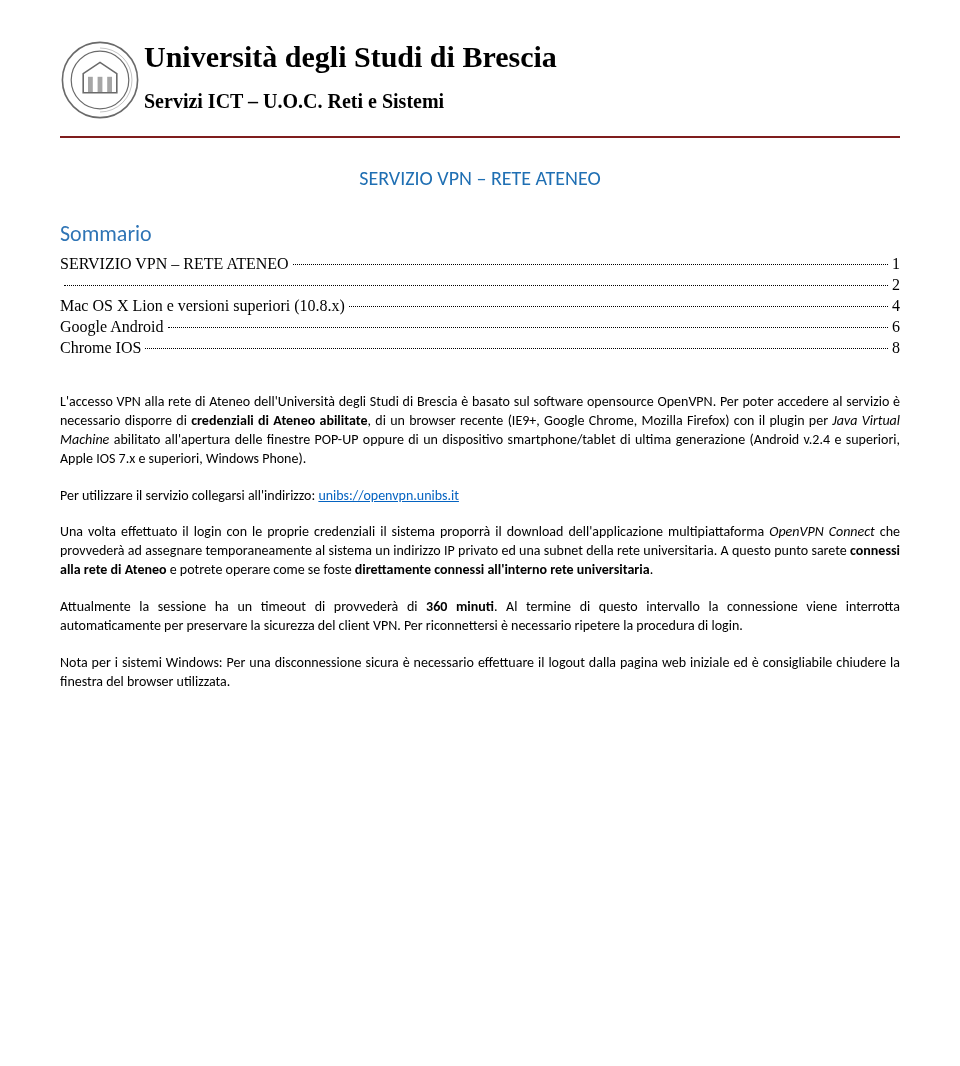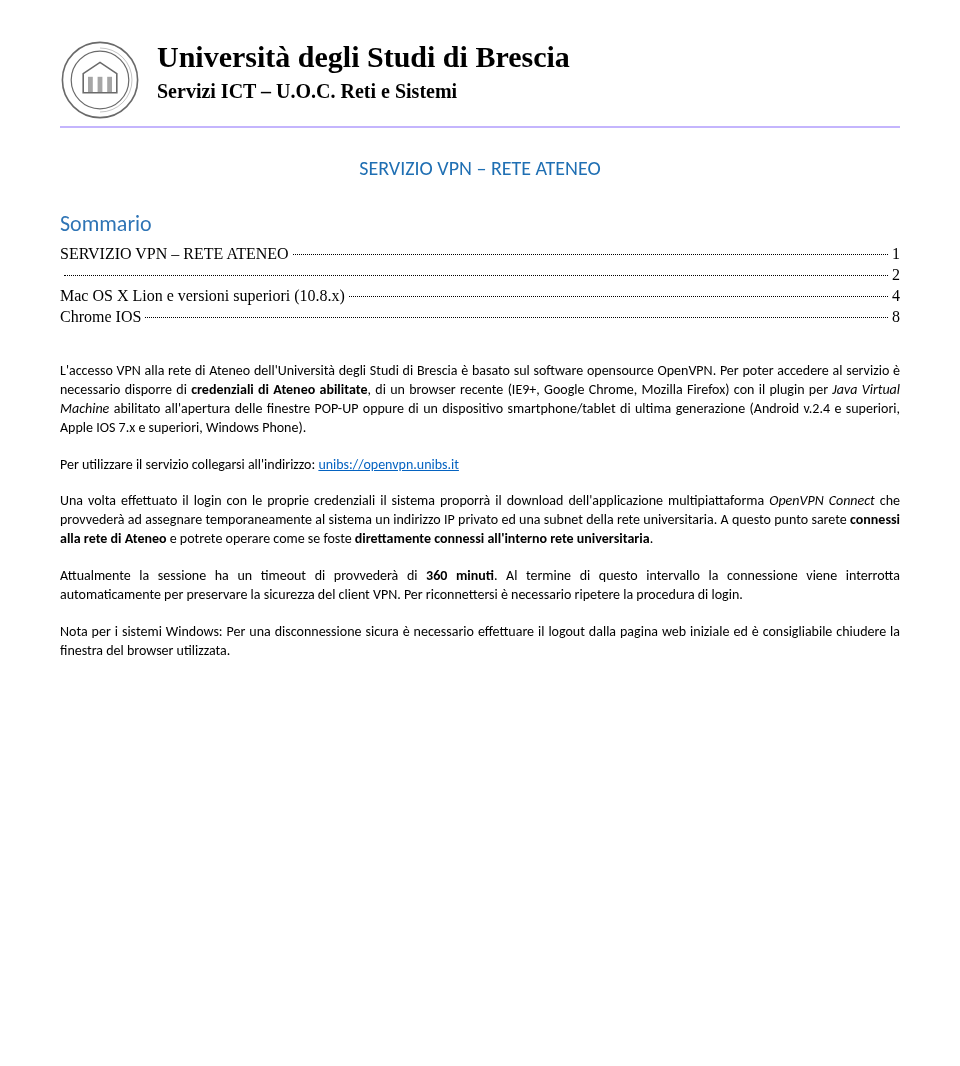--- a/index.html
+++ b/index.html
@@ -7,38 +7,38 @@
     padding: 40px 60px;
     font-family: Georgia, 'Times New Roman', serif;
     background: #fff;
     color: #000;
     width: 960px;
     box-sizing: border-box;
   }
   .header {
     display: flex;
     align-items: flex-start;
-    gap: 17px;
-    border-bottom: 2px solid #c4b5fd;
-    padding-bottom: 6px;
+    gap: 4px;
+    border-bottom: 2px solid #7f1d1d;
+    padding-bottom: 16px;
     margin-bottom: 28px;
   }
   .logo {
     width: 80px;
     height: 80px;
     flex-shrink: 0;
   }
   .header-text h1 {
     margin: 0;
     font-size: 30px;
     font-weight: bold;
     font-family: 'Times New Roman', serif;
   }
   .header-text h2 {
-    margin: 6px 0 0 0;
+    margin: 16px 0 0 0;
     font-size: 20px;
     font-weight: bold;
     font-family: 'Times New Roman', serif;
   }
   .doc-title {
     text-align: center;
     color: #1F6FB3;
     font-size: 20px;
     font-family: Calibri, Arial, sans-serif;
     margin: 10px 0 30px 0;
@@ -110,20 +110,25 @@
   <div class="toc-row">
     <span class="toc-dots"></span>
     <span class="toc-page">2</span>
   </div>
   <div class="toc-row">
     <span class="toc-label">Mac OS X Lion e versioni superiori (10.8.x)</span>
     <span class="toc-dots"></span>
     <span class="toc-page">4</span>
   </div>
   <div class="toc-row">
+    <span class="toc-label">Google Android</span>
+    <span class="toc-dots"></span>
+    <span class="toc-page">6</span>
+  </div>
+  <div class="toc-row">
     <span class="toc-label">Chrome IOS</span>
     <span class="toc-dots"></span>
     <span class="toc-page">8</span>
   </div>
 </div>
 
 <div class="body-text">
   <p>
     <span>L'accesso VPN alla rete di Ateneo dell'Università degli Studi di Brescia è basato sul software opensource OpenVPN. Per poter accedere al servizio è necessario disporre di </span><span class="bold">credenziali di Ateneo abilitate</span><span>, di un browser recente (IE9+, Google Chrome, Mozilla Firefox) con il plugin per </span><span style="font-style:italic">Java Virtual Machine</span><span> abilitato all'apertura delle finestre POP-UP oppure di un dispositivo smartphone/tablet di ultima generazione (Android v.2.4 e superiori, Apple IOS 7.x e superiori, Windows Phone).</span>
   </p>

